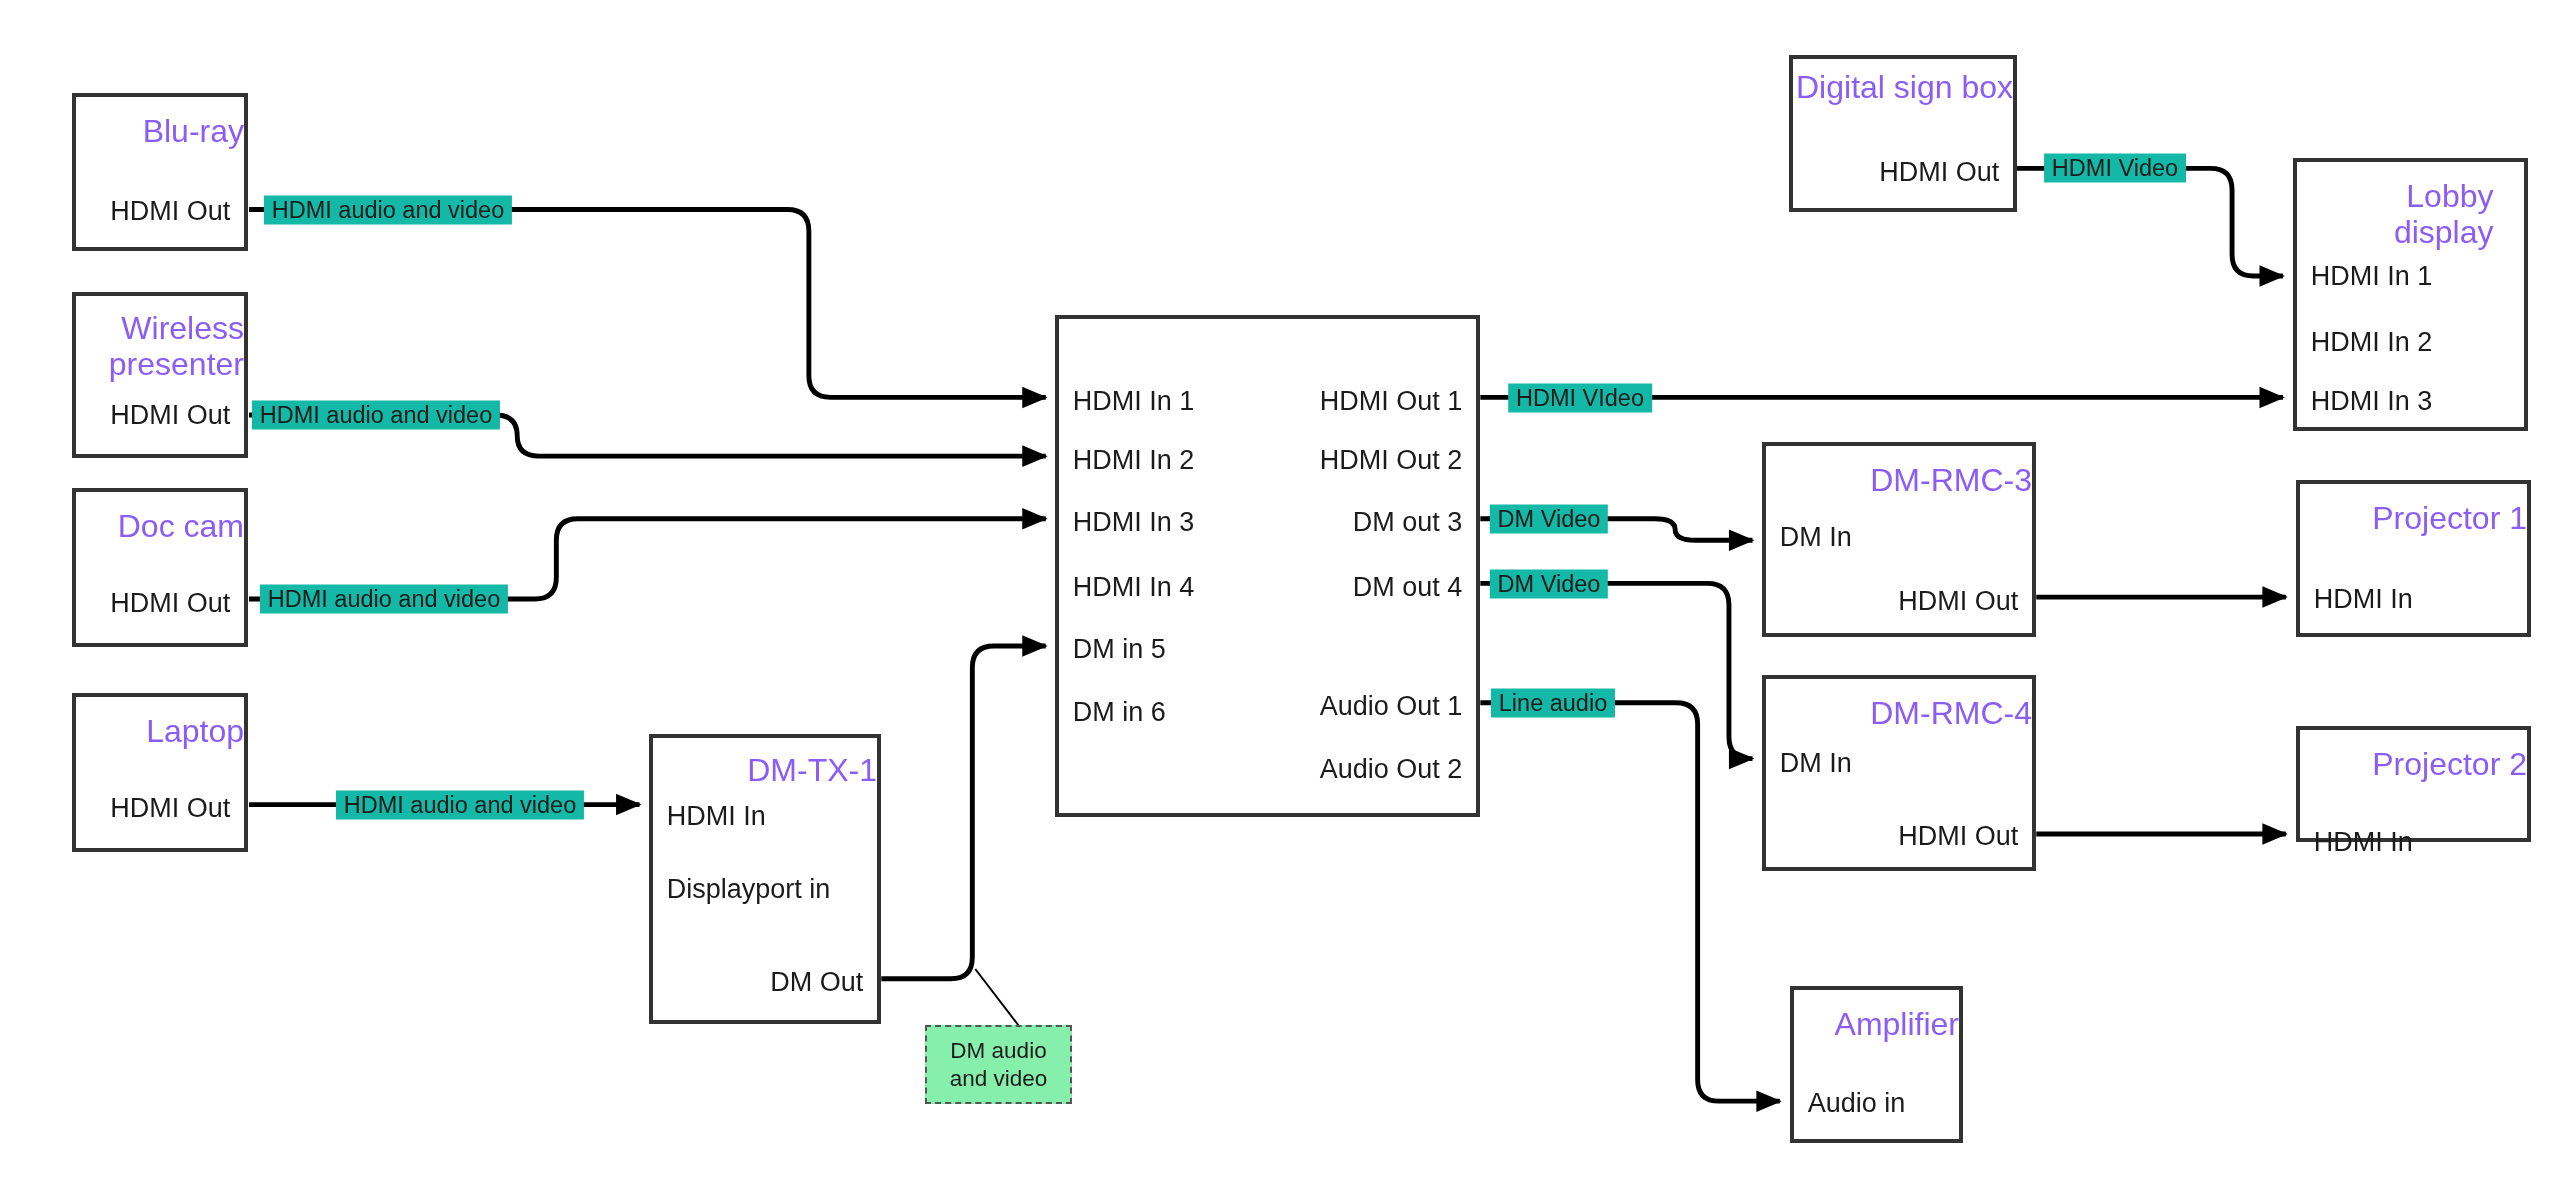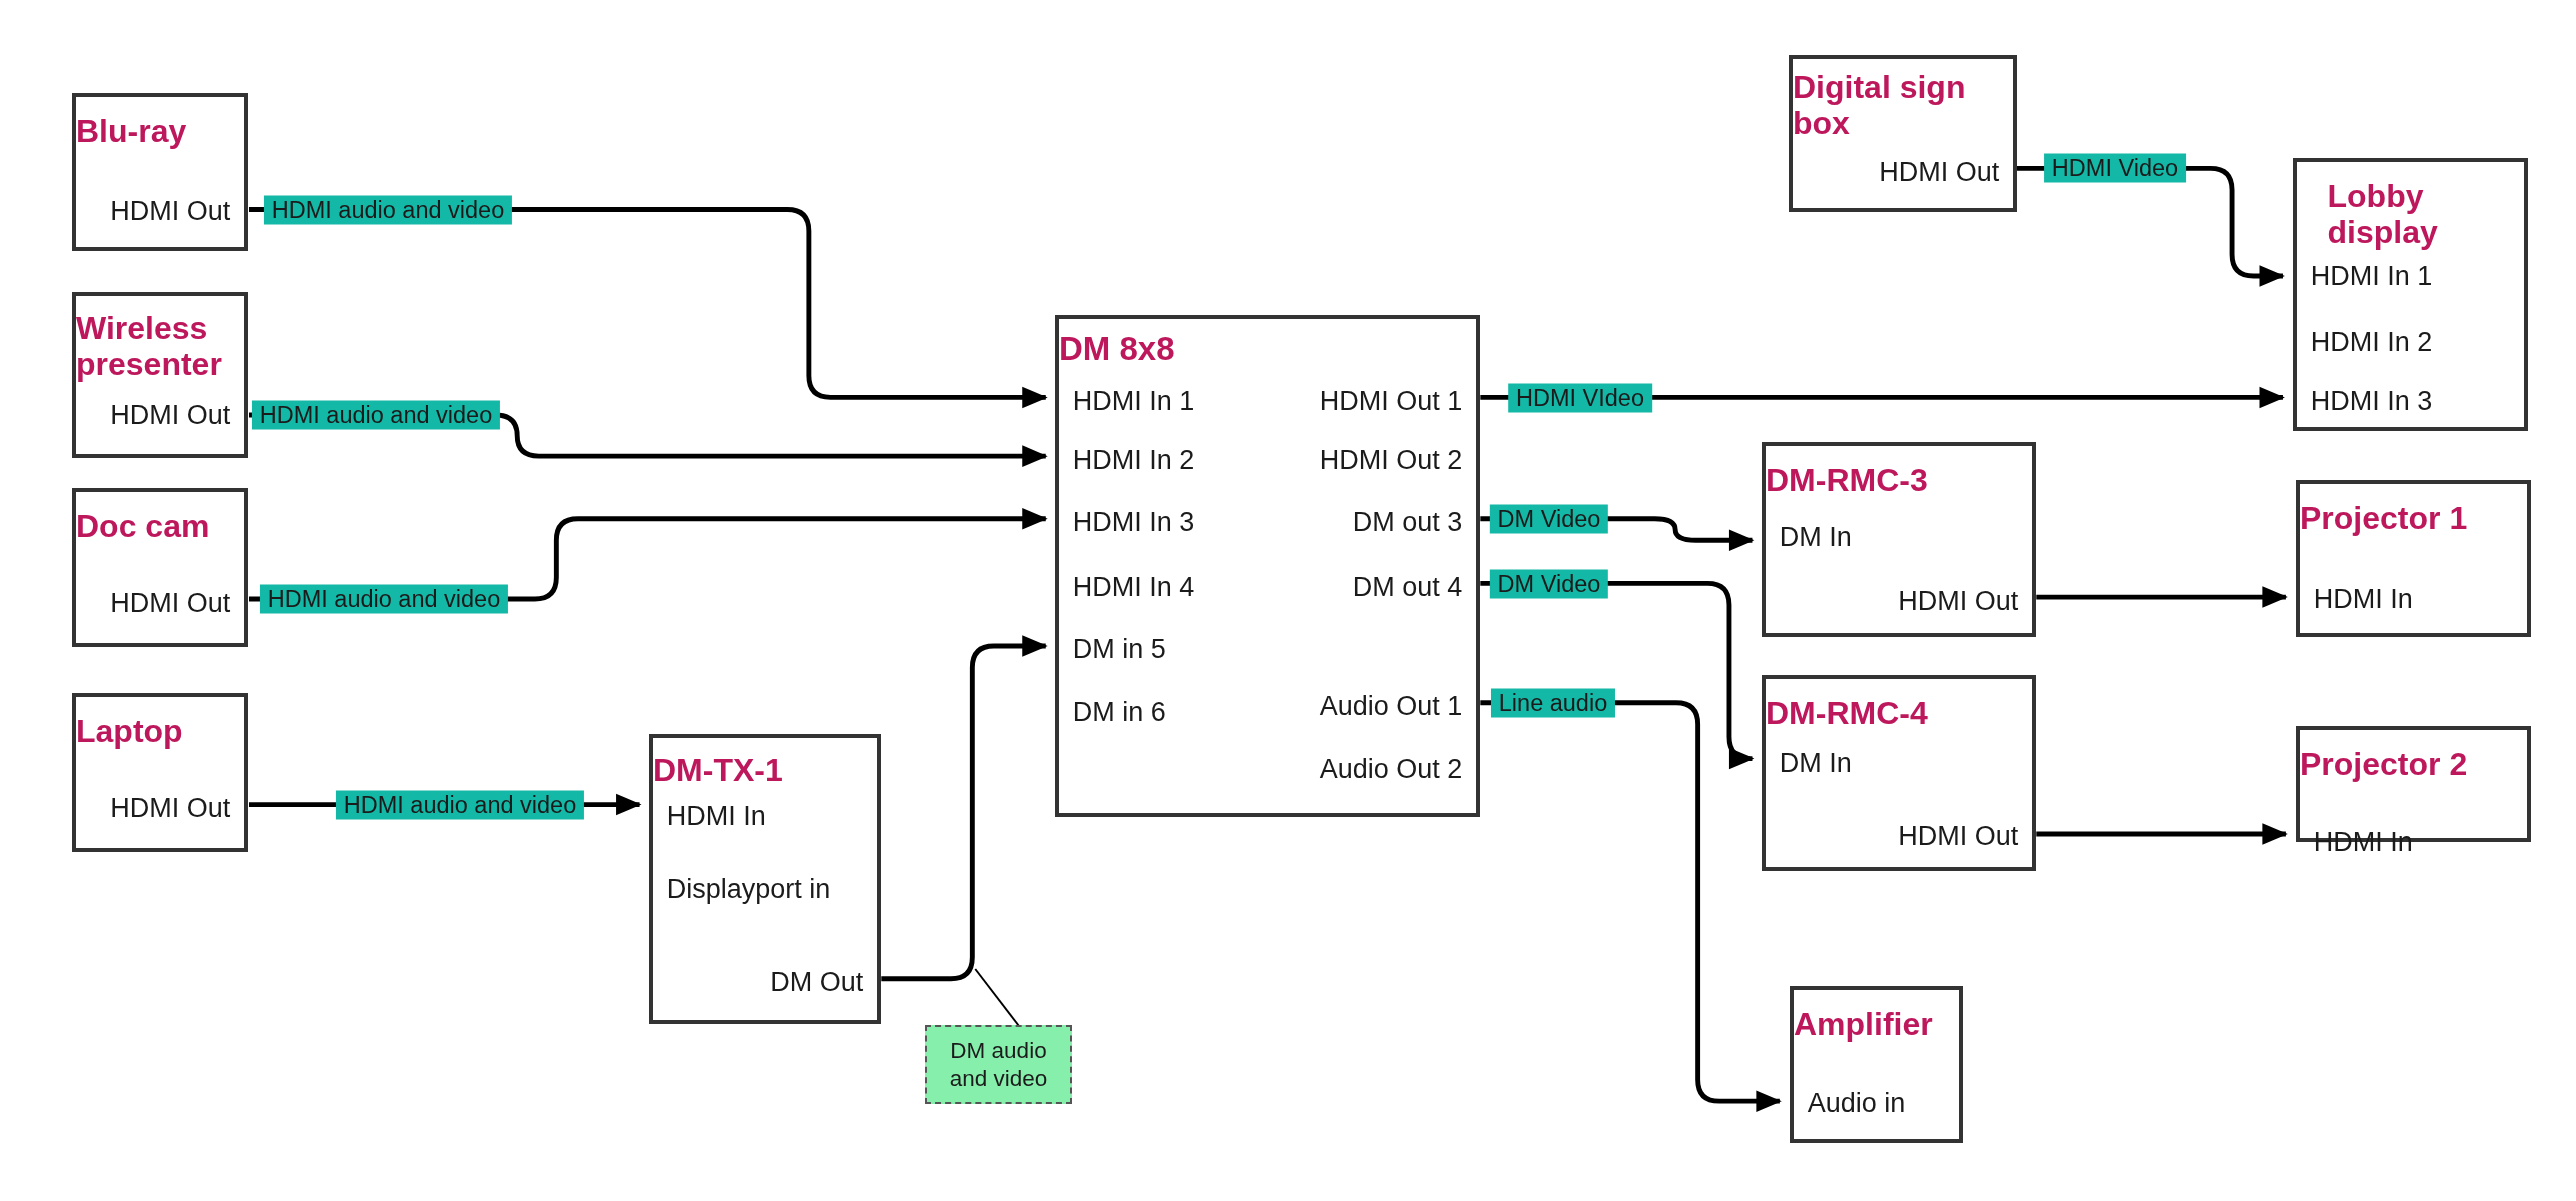--- a/index.html
+++ b/index.html
@@ -14,24 +14,24 @@
   #wires{position:absolute;left:0;top:0;z-index:1;}
   .node{
     position:absolute;
     background:#ffffff;
     border:4.9px solid #333333;
     box-sizing:border-box;
     z-index:2;
   }
   .node .title{
     position:absolute;left:0;right:0;
-    text-align:left;
-    font-size:32px;font-weight:bold;
+    text-align:right;
+    font-size:32px;font-weight:normal;
     line-height:36px;
-    color:#be185d;
+    color:#8b5cf6;
   }
   .port{
     position:absolute;
     font-size:27px;line-height:33px;
     height:33px;white-space:nowrap;
     color:#1b1b1b;
   }
   .port.left{left:13.7px;text-align:left;}
   .port.right{right:13.7px;text-align:right;}
   .edge-label{
@@ -105,21 +105,20 @@
   </div>
 
   <div class="node" style="left:649px;top:734px;width:232px;height:290px;">
     <div class="title" style="top:13.7px;">DM-TX-1</div>
     <span class="port left" style="top:62px;">HDMI In</span>
     <span class="port left" style="top:135px;">Displayport in</span>
     <span class="port right" style="top:228px;">DM Out</span>
   </div>
 
   <div class="node" style="left:1055px;top:315px;width:425px;height:502px;">
-    <div class="title" style="top:11.7px;font-size:33px;">DM 8x8</div>
     <span class="port left" style="top:66px;">HDMI In 1</span>
     <span class="port left" style="top:125px;">HDMI In 2</span>
     <span class="port left" style="top:187px;">HDMI In 3</span>
     <span class="port left" style="top:252px;">HDMI In 4</span>
     <span class="port left" style="top:314px;">DM in 5</span>
     <span class="port left" style="top:377px;">DM in 6</span>
     <span class="port right" style="top:66px;">HDMI Out 1</span>
     <span class="port right" style="top:125px;">HDMI Out 2</span>
     <span class="port right" style="top:187px;">DM out 3</span>
     <span class="port right" style="top:252px;">DM out 4</span>

